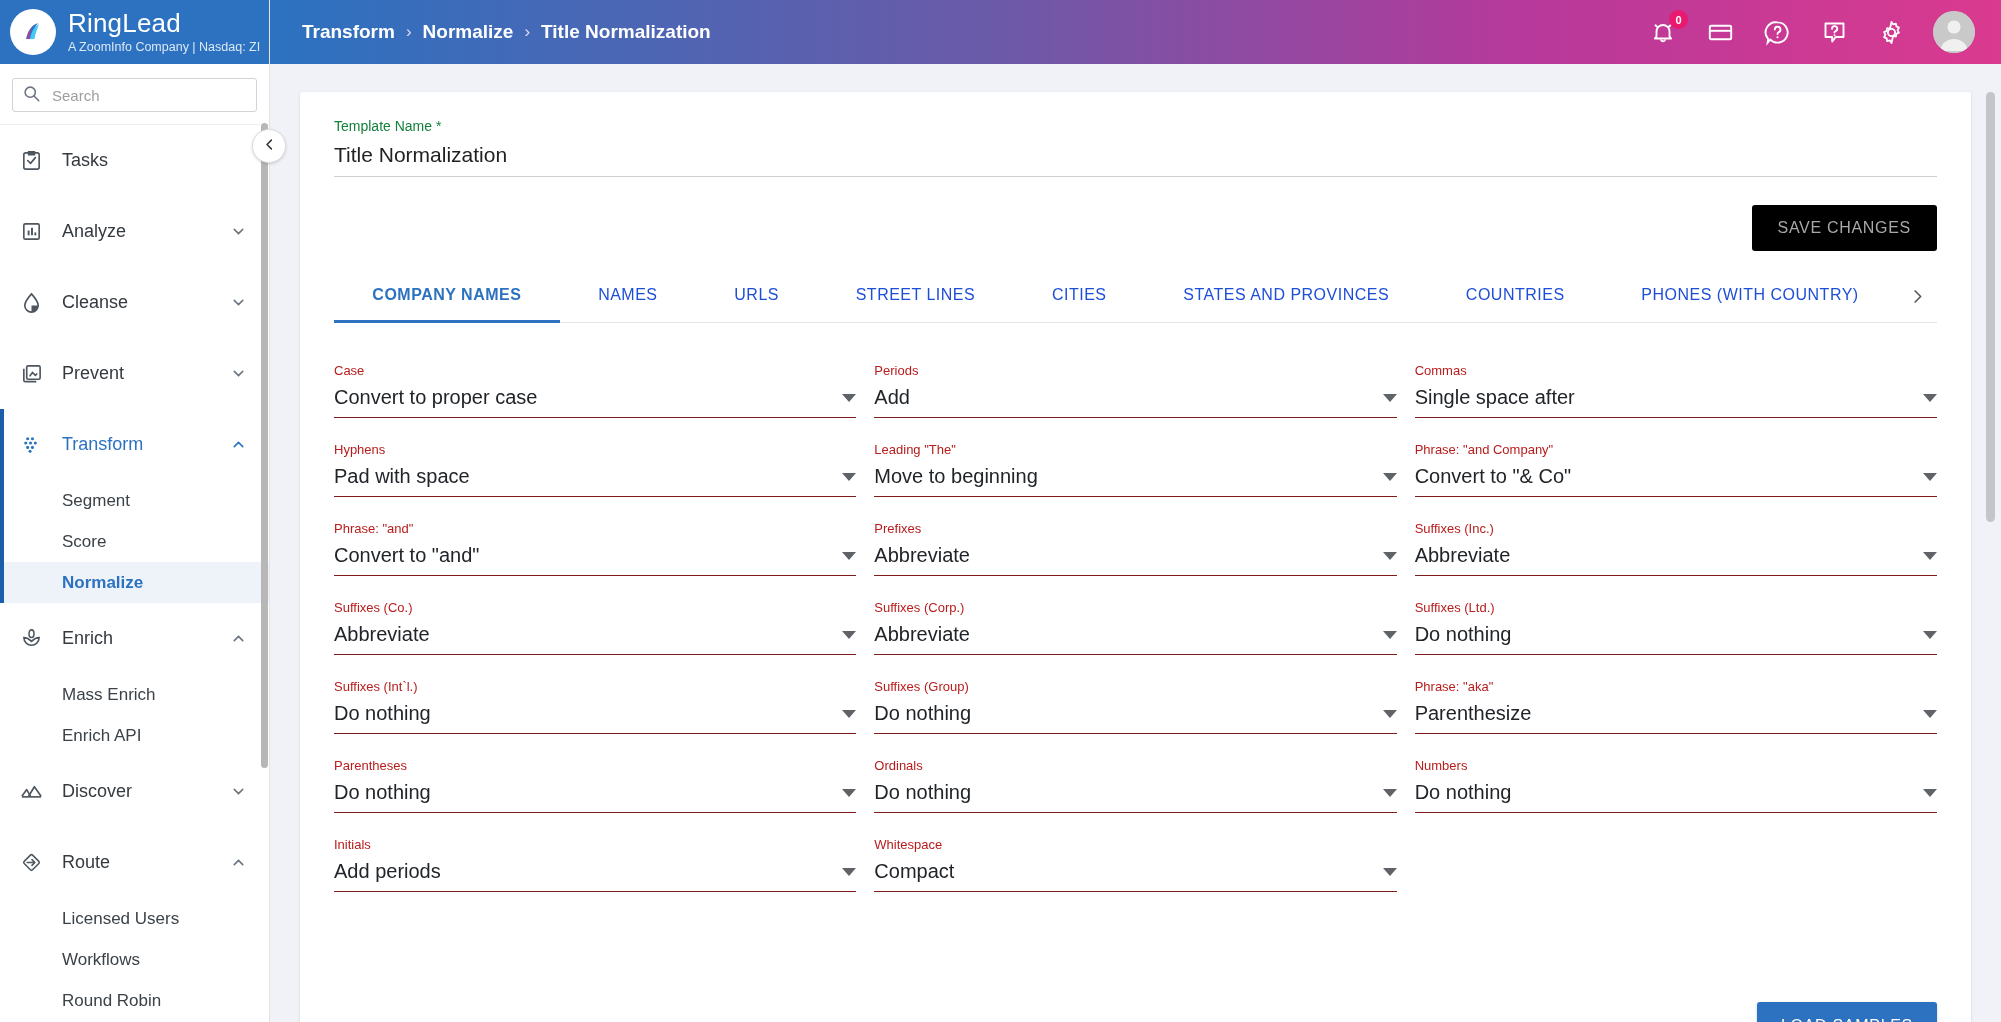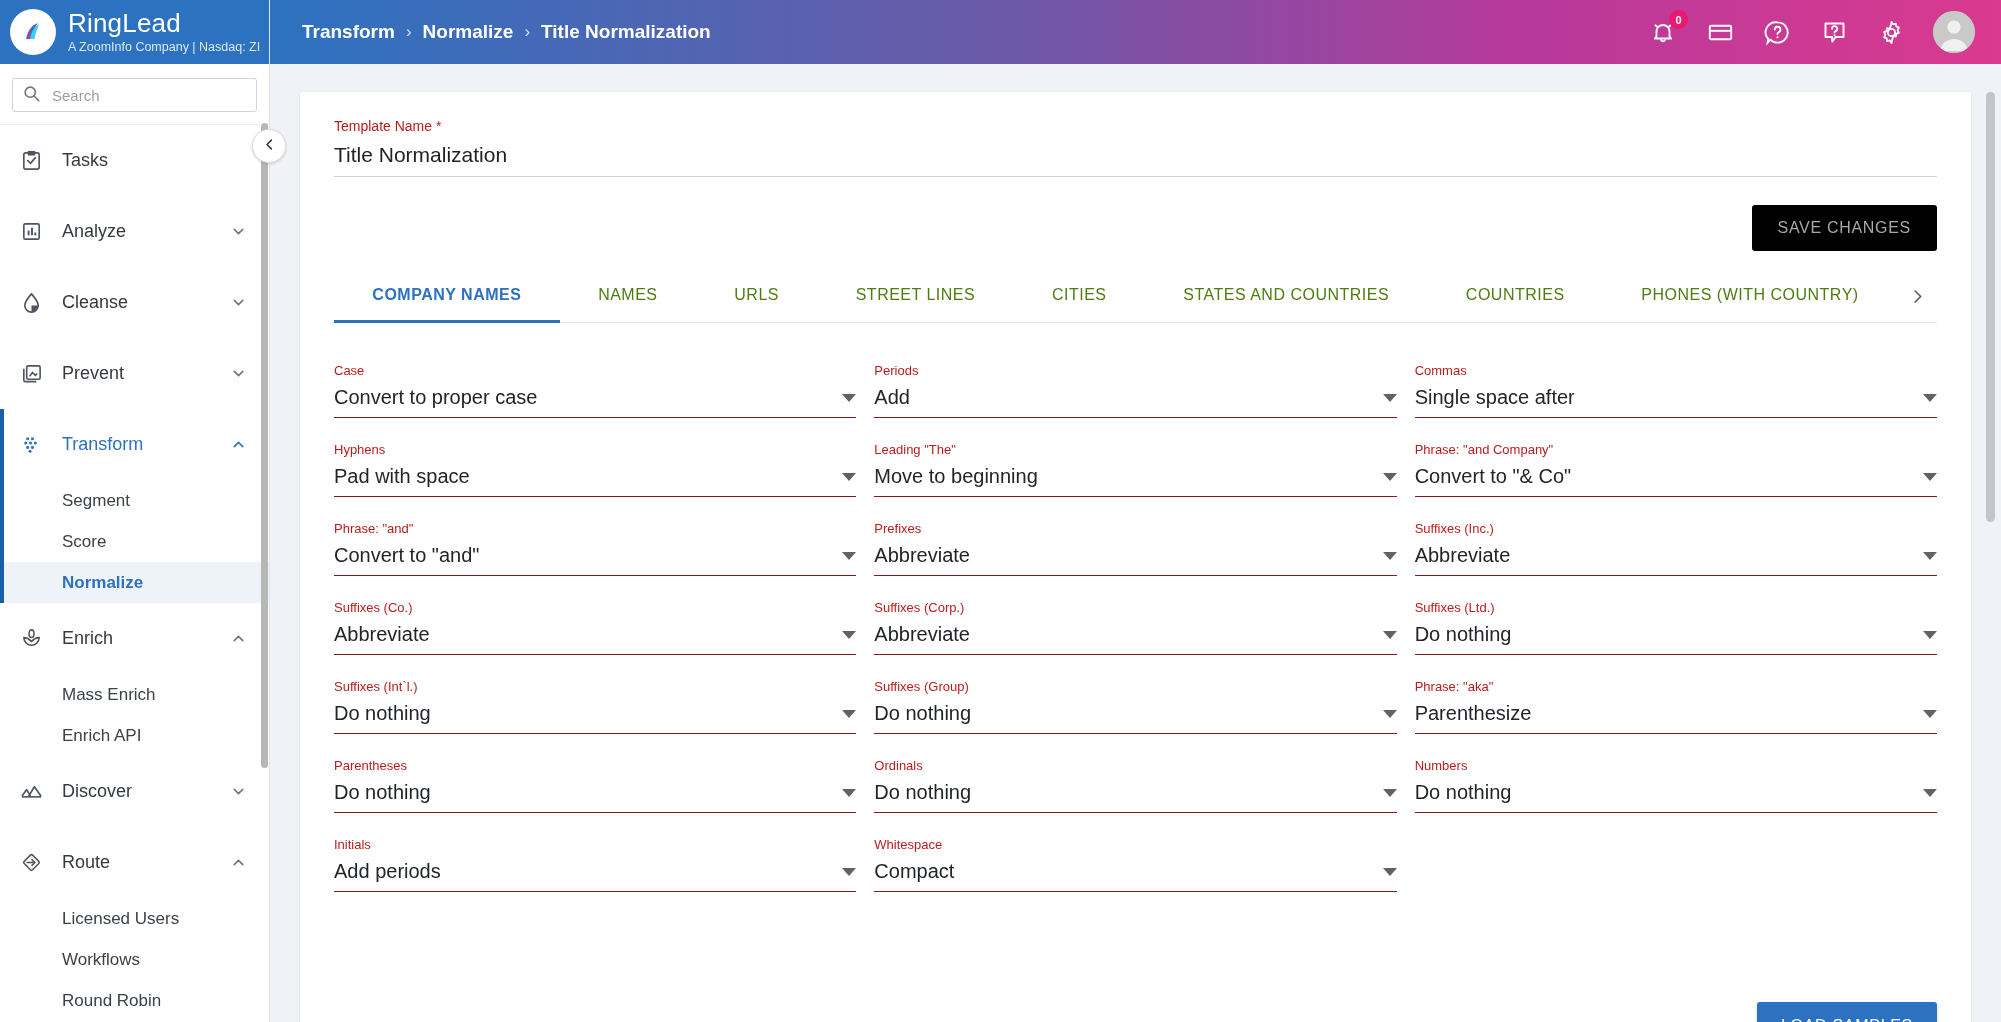--- a/index.html
+++ b/index.html
@@ -97,38 +97,38 @@
     width: 42px; height: 42px; border-radius: 50%; background: #c8c8c8;
     display:flex; align-items:flex-end; justify-content:center; overflow:hidden; cursor:pointer;
   }
 
   .content-scroll { flex: 1; overflow: hidden; padding: 28px 30px 0 30px; position: relative; }
   .card {
     background: #ffffff; border-radius: 3px; box-shadow: 0 1px 3px rgba(0,0,0,.12);
     min-height: 980px; padding: 26px 34px 0 34px; position: relative;
   }
 
-  .tname-label { font-size: 14px; color: #b91c1c; margin-bottom: 9px; }
+  .tname-label { font-size: 14px; color: #15803d; margin-bottom: 9px; }
   .tname-field {
     border-bottom: 1px solid #cfcfcf; padding-bottom: 9px;
     font-size: 21px; color: #222; width: 100%;
   }
   .save-row { display: flex; justify-content: flex-end; margin-top: 28px; }
   .btn-save {
     background: #000000; color: #a8a8a8; border: none; border-radius: 3px;
     font-size: 16px; letter-spacing: .7px; padding: 14px 26px;
     font-family: "Liberation Sans", sans-serif; cursor: default;
   }
 
   .tabs {
     display: flex; align-items: flex-end; border-bottom: 1px solid #e4e4e4;
     margin-top: 20px; height: 52px; gap: 0; position: relative;
   }
   .tab {
-    flex: 1 1 auto; text-align: center; font-size: 16px; color: #4d7c0f;
+    flex: 1 1 auto; text-align: center; font-size: 16px; color: #1d4ed8;
     letter-spacing: .5px; height: 52px; line-height: 50px; cursor: pointer;
     white-space: nowrap; position: relative; padding: 0 6px;
   }
   .tab.active { color: #2c72c0; font-weight: bold; }
   .tab.active::after {
     content: ""; position: absolute; left: 0; right: 0; bottom: -1px; height: 3px; background: #2c72c0;
   }
   .tab-next { width: 40px; display:flex; align-items:center; justify-content:center; color:#555; cursor:pointer; height:52px; flex:0 0 40px;}
 
   .grid {
@@ -433,21 +433,21 @@
         <div class="save-row">
           <button class="btn-save">SAVE CHANGES</button>
         </div>
 
         <div class="tabs">
           <div class="tab active">COMPANY NAMES</div>
           <div class="tab">NAMES</div>
           <div class="tab">URLS</div>
           <div class="tab">STREET LINES</div>
           <div class="tab">CITIES</div>
-          <div class="tab">STATES AND COUNTRIES</div>
+          <div class="tab">STATES AND PROVINCES</div>
           <div class="tab">COUNTRIES</div>
           <div class="tab">PHONES (WITH COUNTRY)</div>
           <div class="tab-next">
             <svg width="19" height="19" viewBox="0 0 24 24" fill="none" stroke="#555" stroke-width="2" stroke-linecap="round" stroke-linejoin="round">
                 <polyline points="9,5 16,12 9,19"></polyline>
               </svg>
           </div>
         </div>
 
         <div class="grid">

